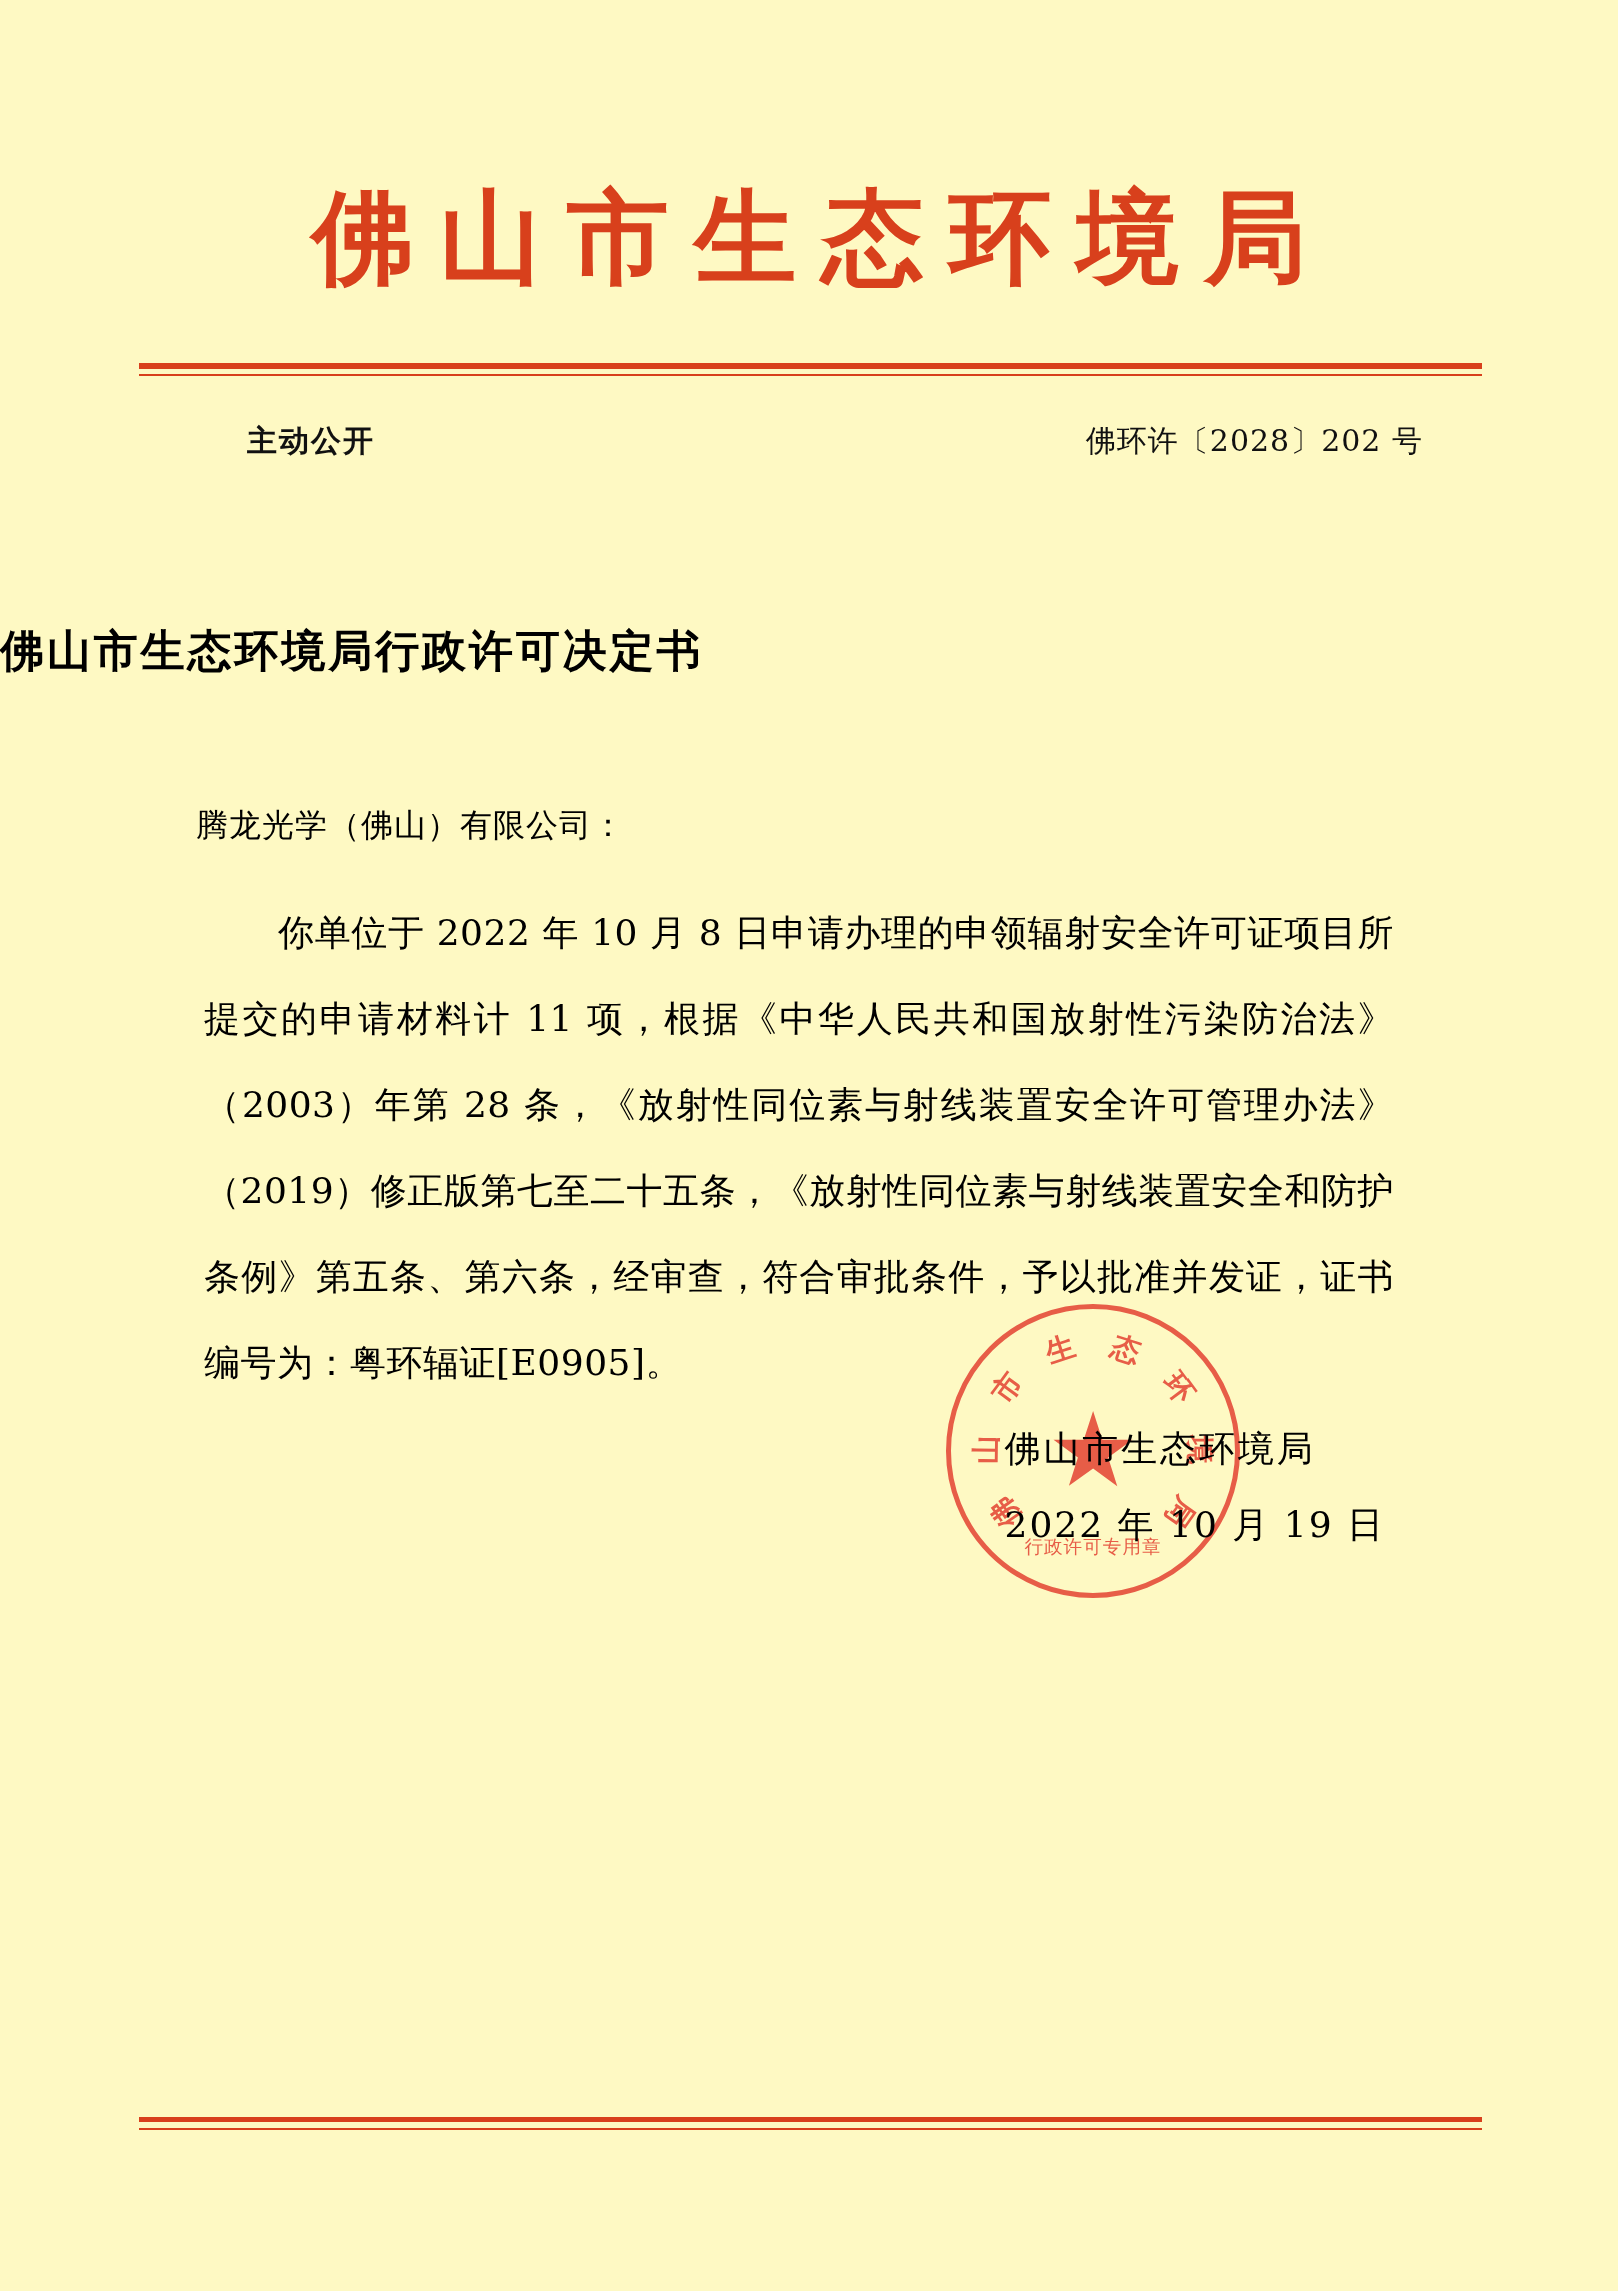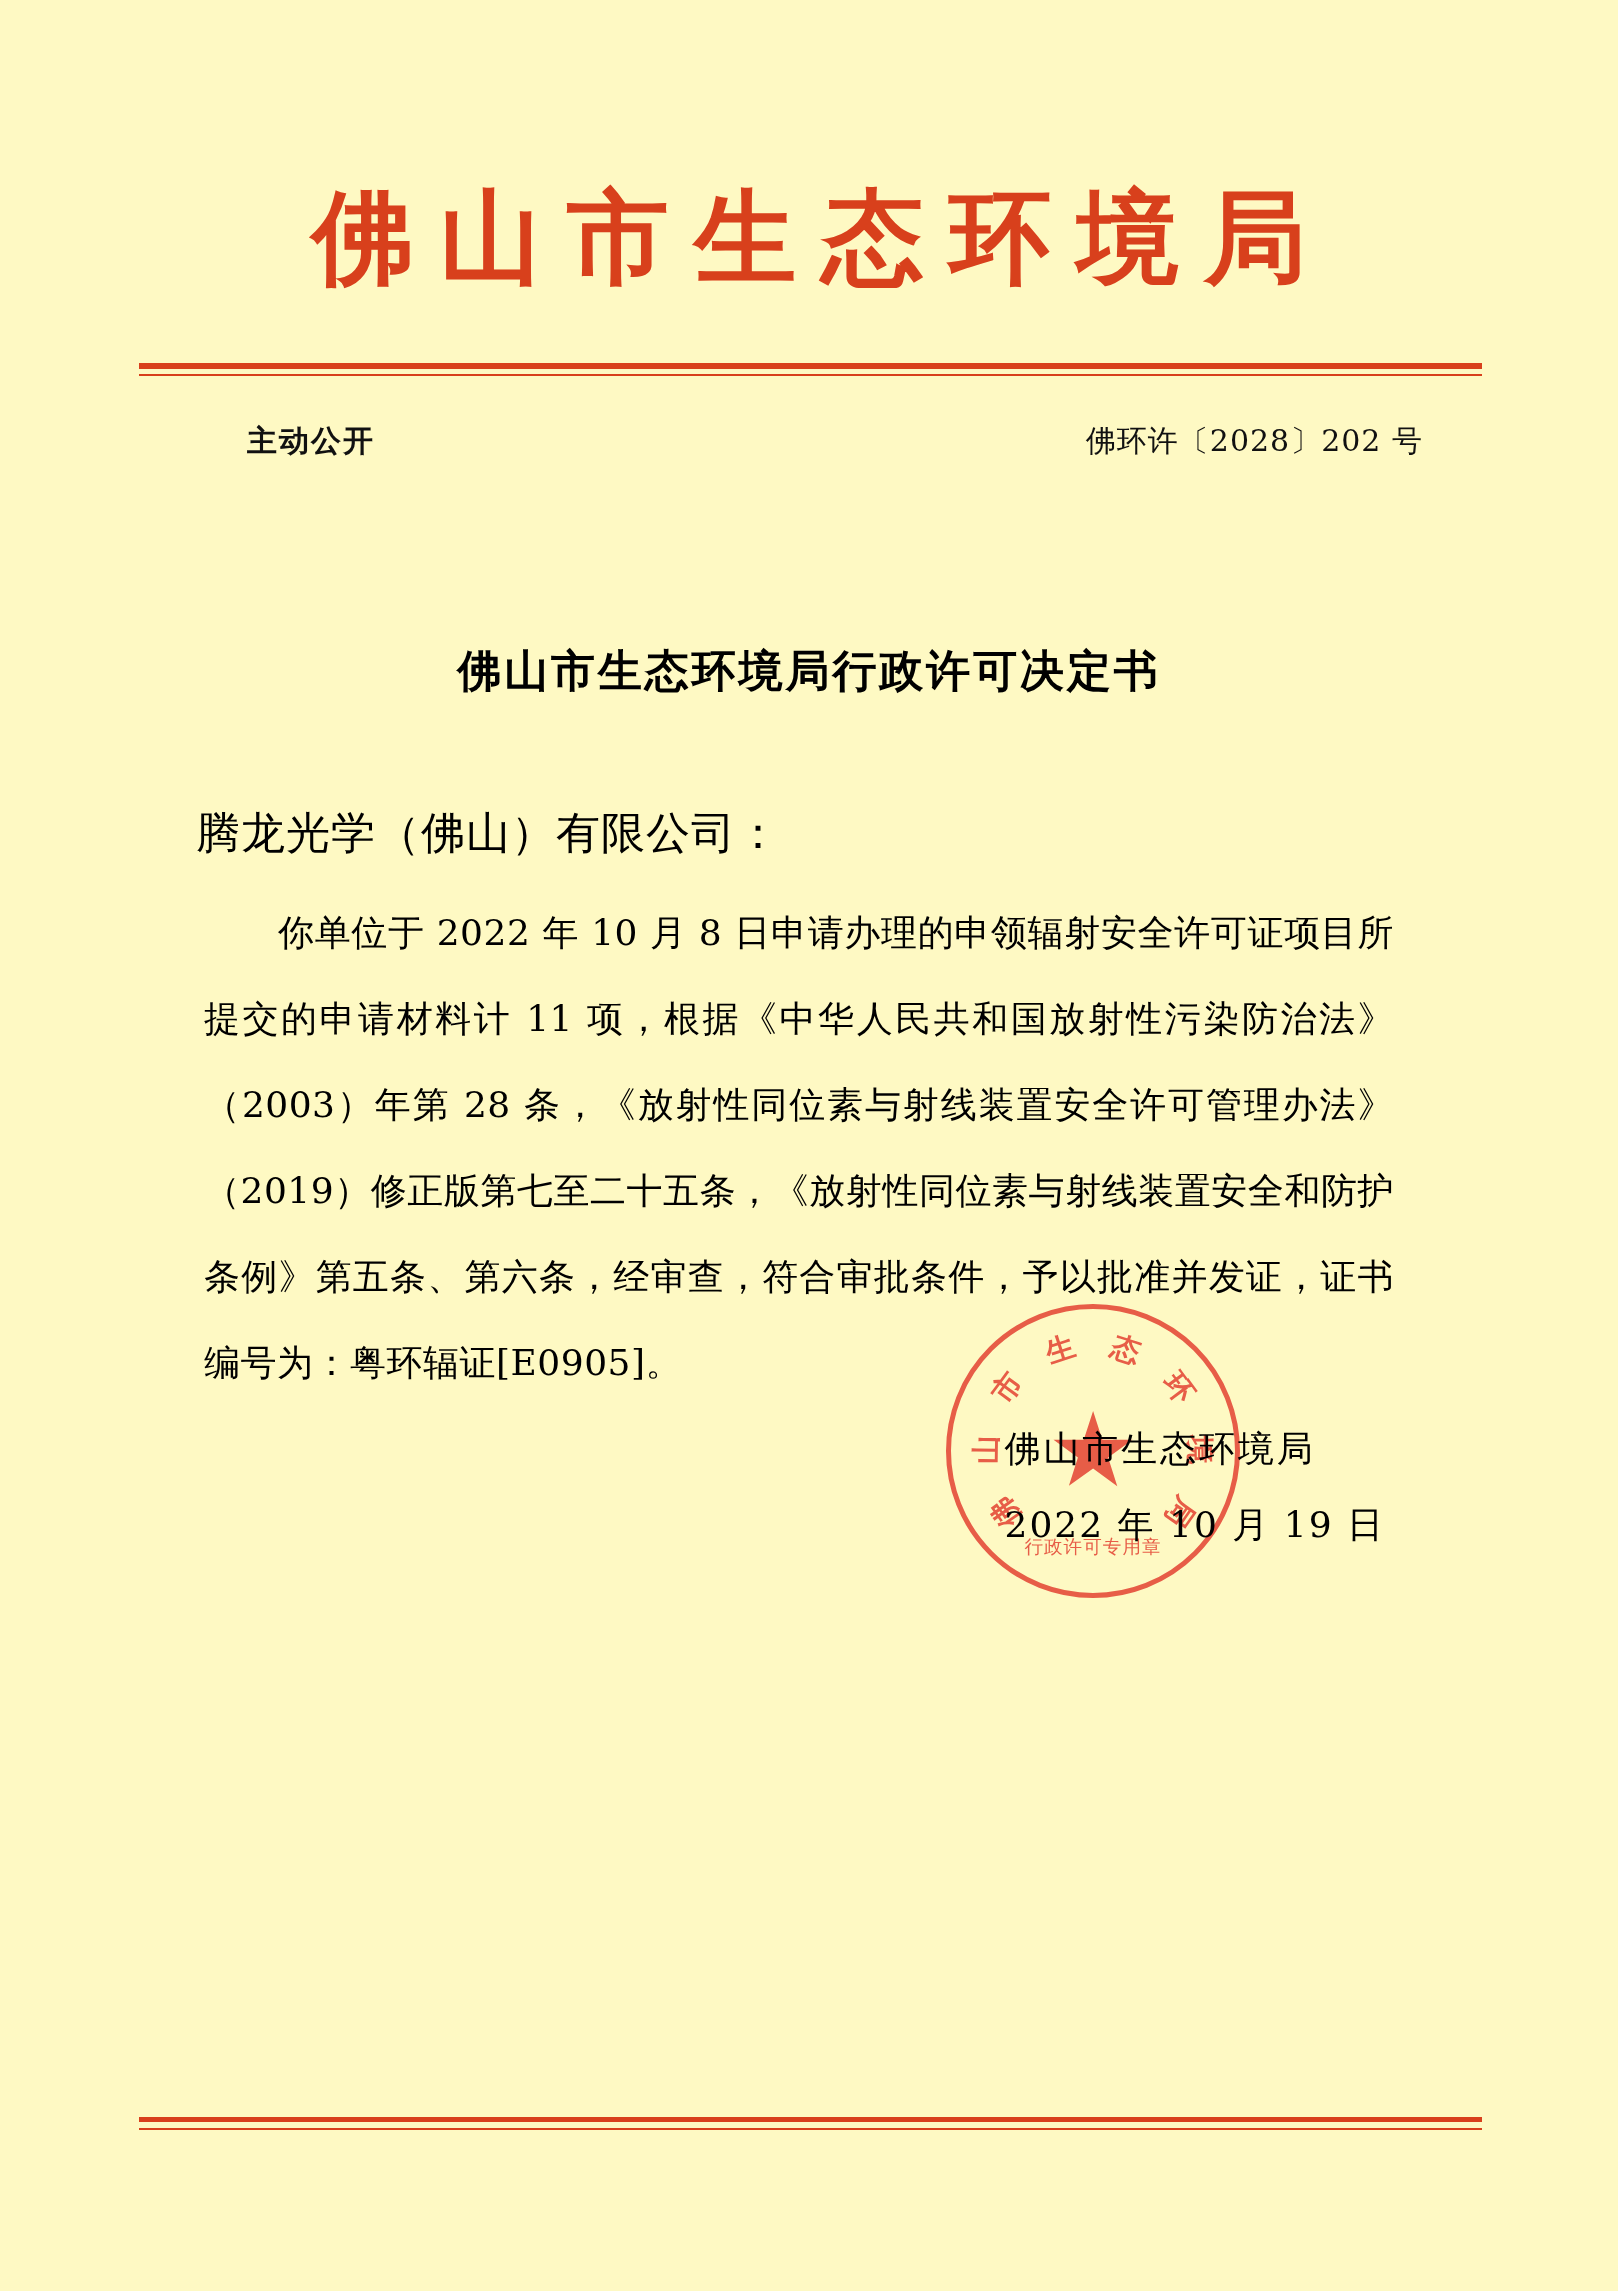--- a/index.html
+++ b/index.html
@@ -86,37 +86,36 @@
     font-family: "DejaVu Serif", "Liberation Serif", serif;
     font-size: 30px;
     letter-spacing: 1px;
     color: #111;
     white-space: nowrap;
   }
 
   
   .doc-title {
     position: absolute;
-    top: 642px;
+    top: 622px;
     left: 0;
     width: 100%;
-    text-align: center;
     font-family: "DejaVu Serif", "Liberation Serif", serif;
     font-weight: 700;
     font-size: 44px;
     letter-spacing: 2.9px;
     color: #000;
   }
 
   
   .addressee {
     position: absolute;
     top: 804px;
     left: 196px;
-    font-size: 44px;
+    font-size: 32px;
     letter-spacing: 1px;
     color: #000;
     font-family: "DejaVu Serif", "Liberation Serif", serif;
   }
 
   .body-text {
     position: absolute;
     top: 882px;
     left: 196px;
     width: 1206px;

